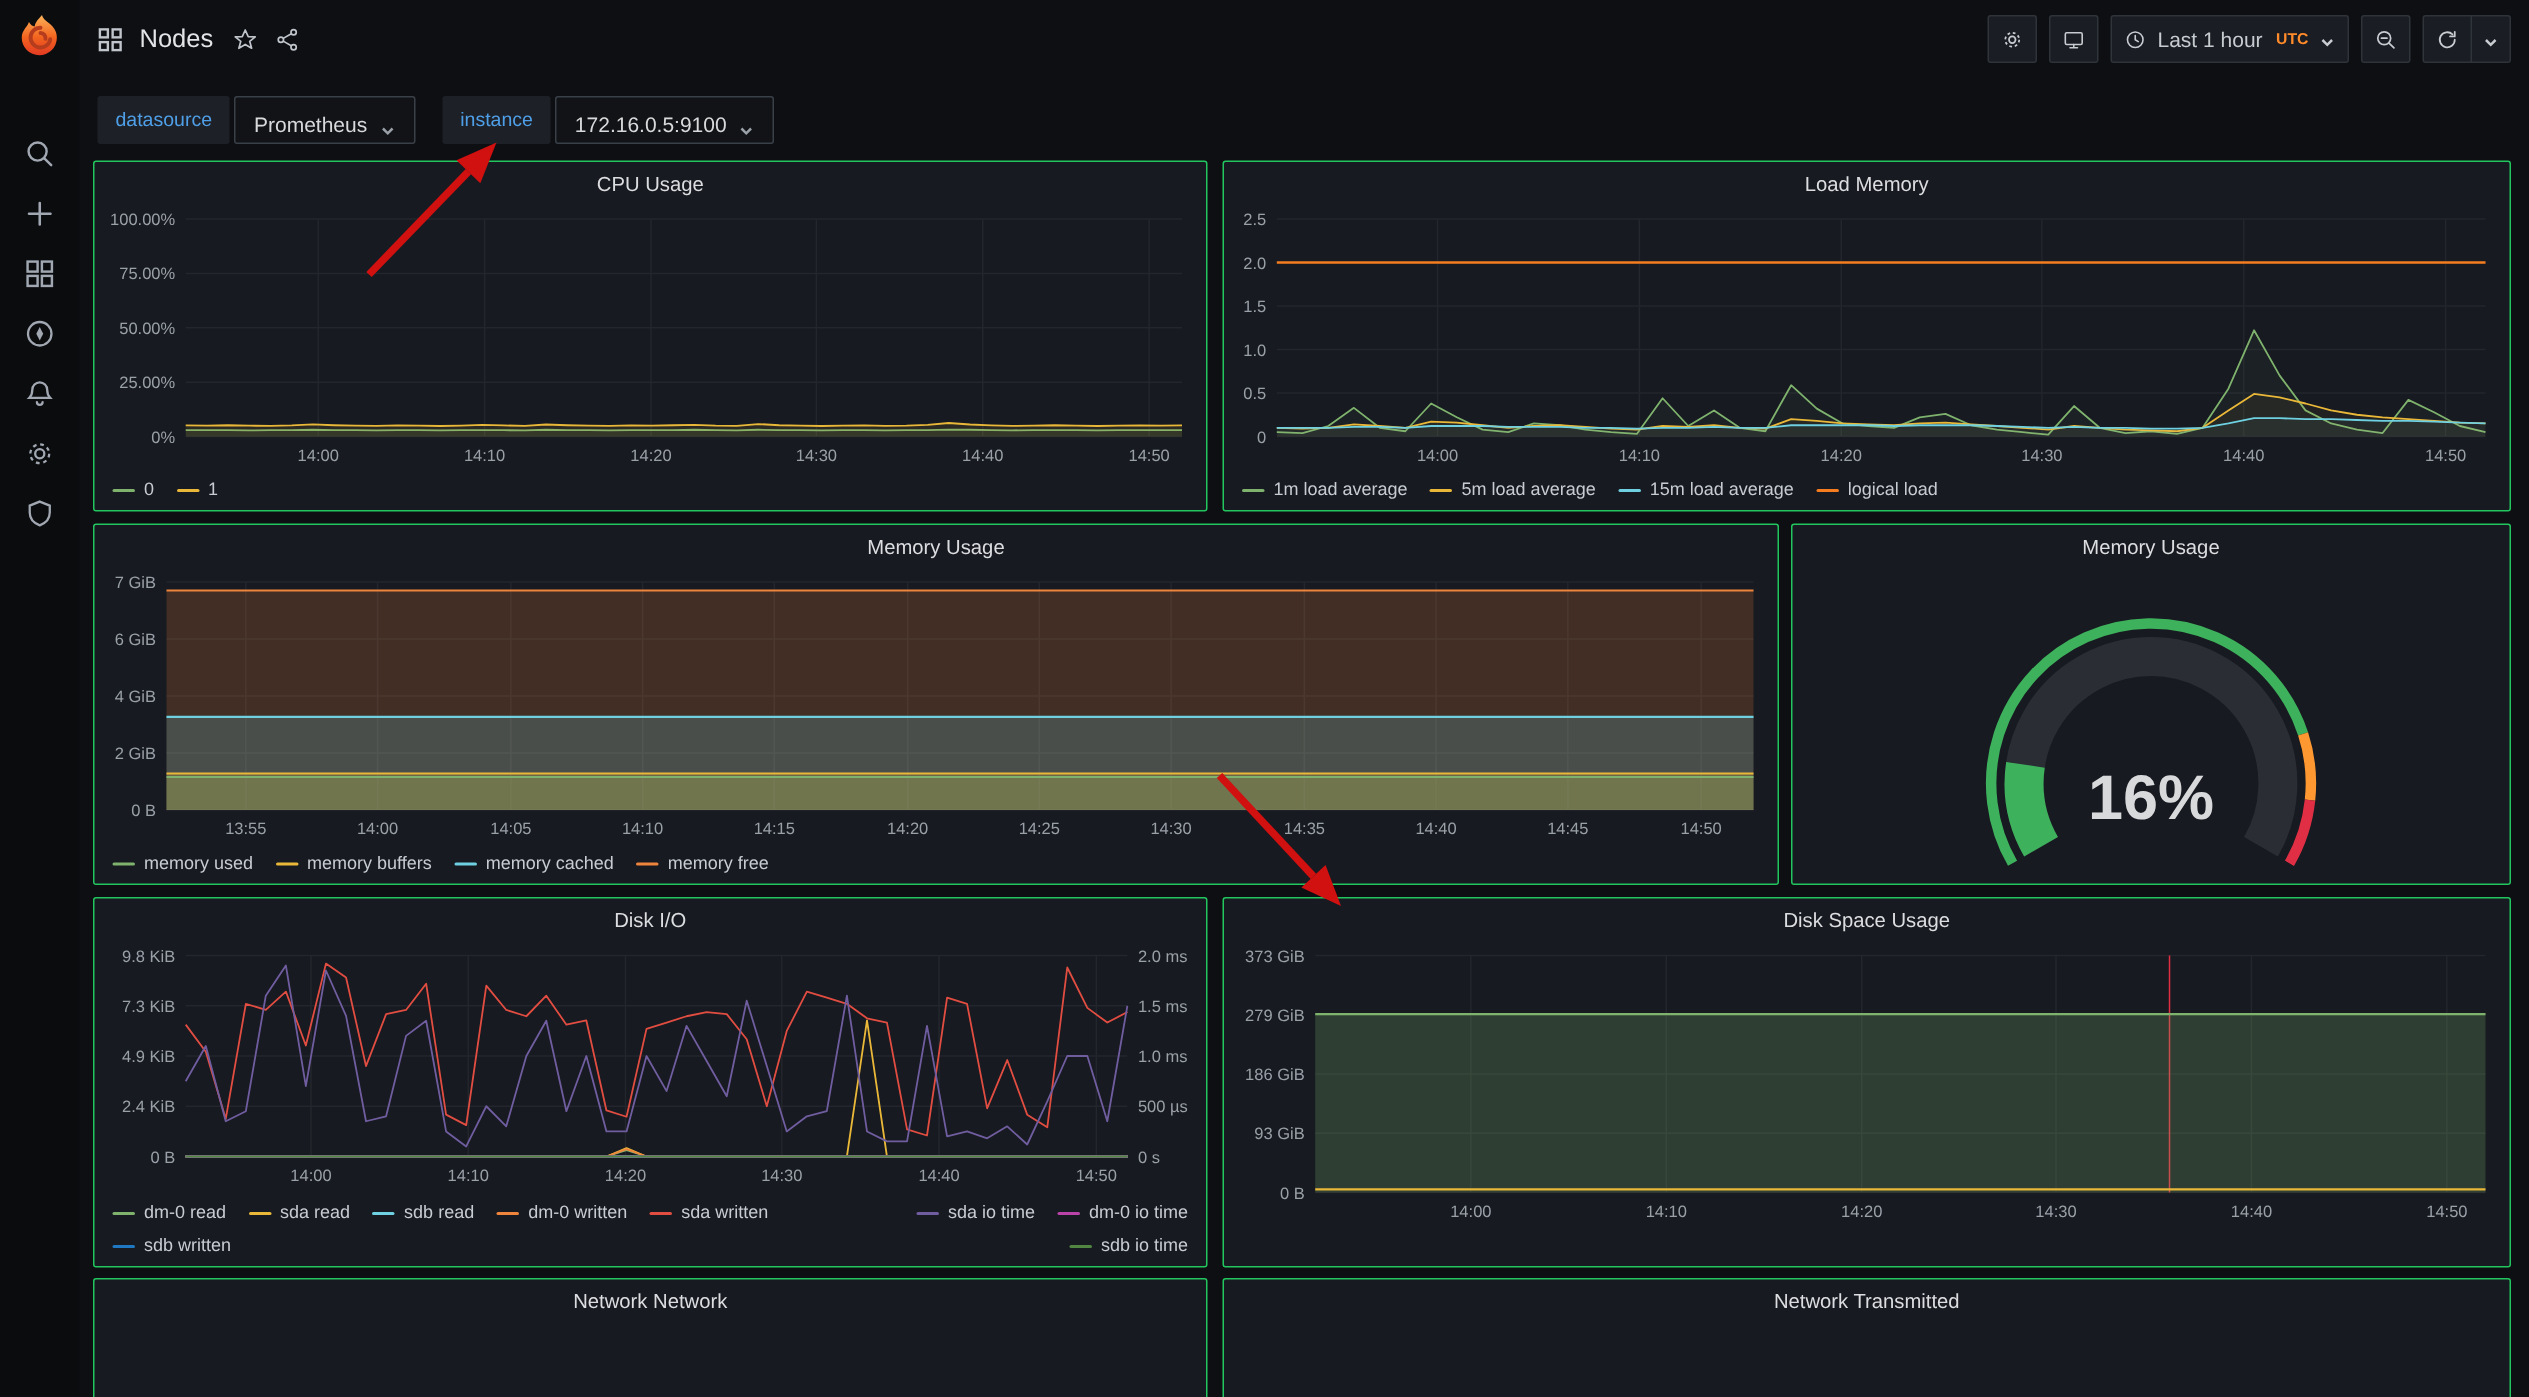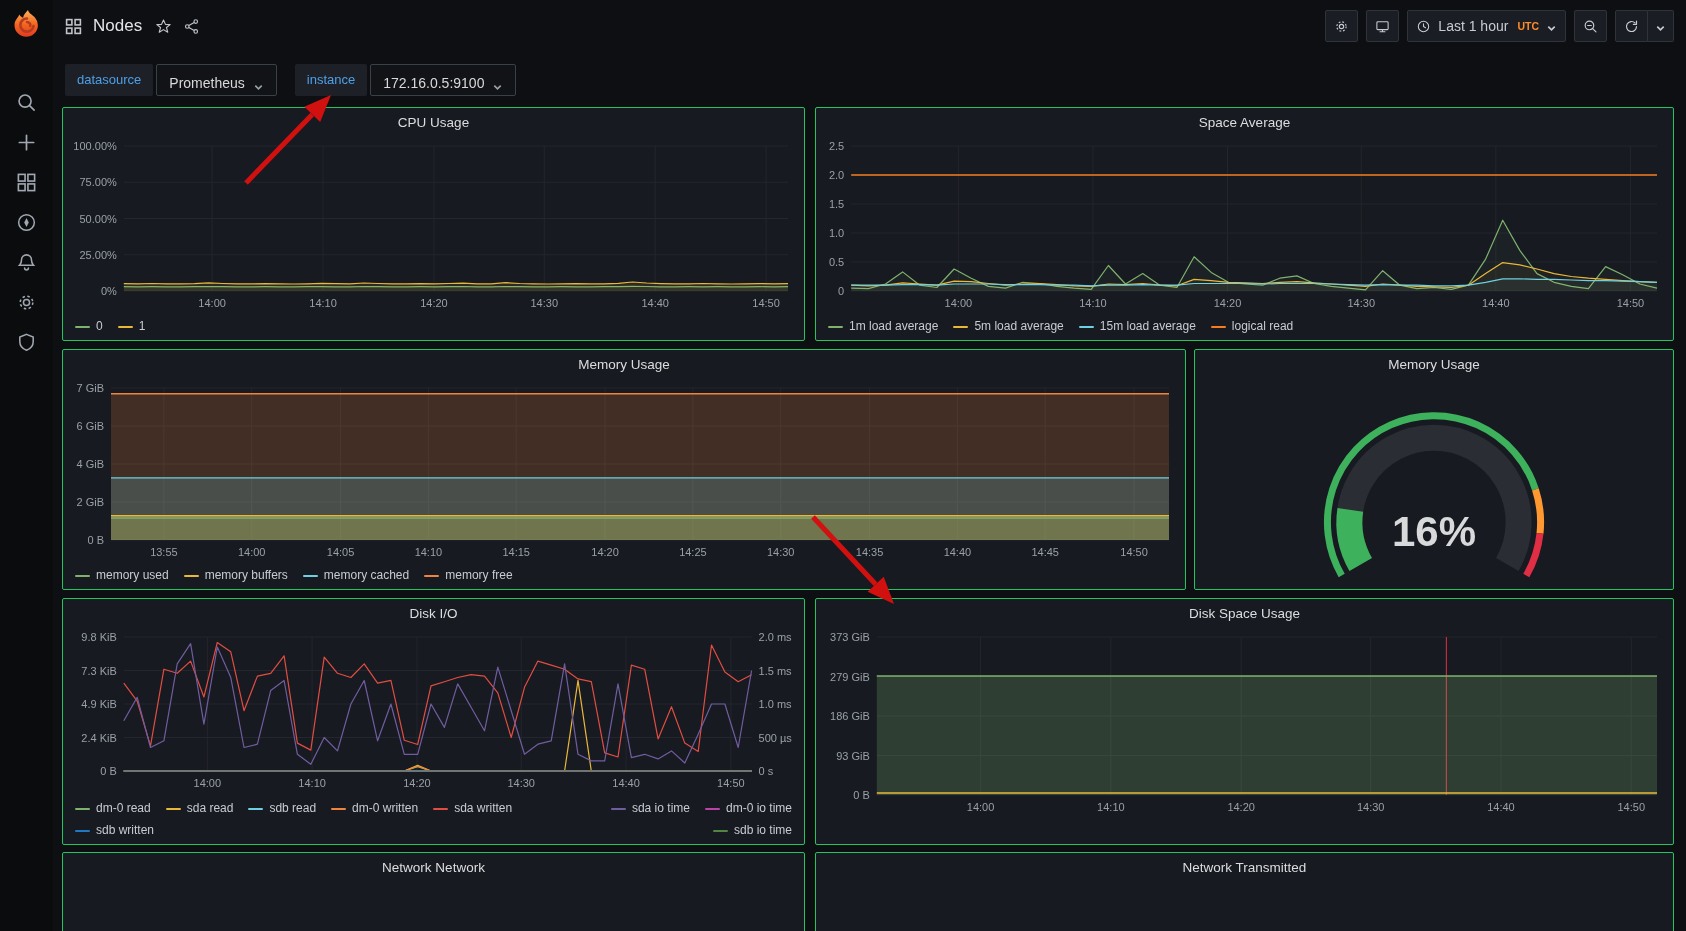--- a/index.html
+++ b/index.html
@@ -268,21 +268,21 @@
         </span>
         <span class="legend-item">
           <span class="dash" style="background: rgb(234, 184, 57);"></span>
           <span>1</span>
         </span>
       </div>
     </div>
 </section>
 
 <section class="panel rows-1" style="left:815px;top:107px;width:859px;height:234px">
-  <div class="panel-title">Space Average</div>
+  <div class="panel-title">Load Memory</div>
   <div class="chart-host"><svg width="853" height="177">
         <line x1="140.3714" x2="140.3714" y1="10" y2="155" stroke="#23262c"></line>
         <text x="140.3714" y="171" class="tick xlab">14:00</text>
         <line x1="274.94" x2="274.94" y1="10" y2="155" stroke="#23262c"></line>
         <text x="274.94" y="171" class="tick xlab">14:10</text>
         <line x1="409.5086" x2="409.5086" y1="10" y2="155" stroke="#23262c"></line>
         <text x="409.5086" y="171" class="tick xlab">14:20</text>
         <line x1="543.2714" x2="543.2714" y1="10" y2="155" stroke="#23262c"></line>
         <text x="543.2714" y="171" class="tick xlab">14:30</text>
         <line x1="677.84" x2="677.84" y1="10" y2="155" stroke="#23262c"></line>
@@ -318,21 +318,21 @@
         <span class="legend-item">
           <span class="dash" style="background: rgb(234, 184, 57);"></span>
           <span>5m load average</span>
         </span>
         <span class="legend-item">
           <span class="dash" style="background: rgb(110, 208, 224);"></span>
           <span>15m load average</span>
         </span>
         <span class="legend-item">
           <span class="dash" style="background: rgb(245, 125, 31);"></span>
-          <span>logical read</span>
+          <span>logical load</span>
         </span>
       </div>
     </div>
 </section>
 
 <section class="panel rows-1" style="left:62px;top:349px;width:1124px;height:241px">
   <div class="panel-title">Memory Usage</div>
   <div class="chart-host"><svg width="1118" height="184">
         <line x1="98.9" x2="98.9" y1="10" y2="162" stroke="#23262c"></line>
         <text x="98.9" y="178" class="tick xlab">13:55</text>

